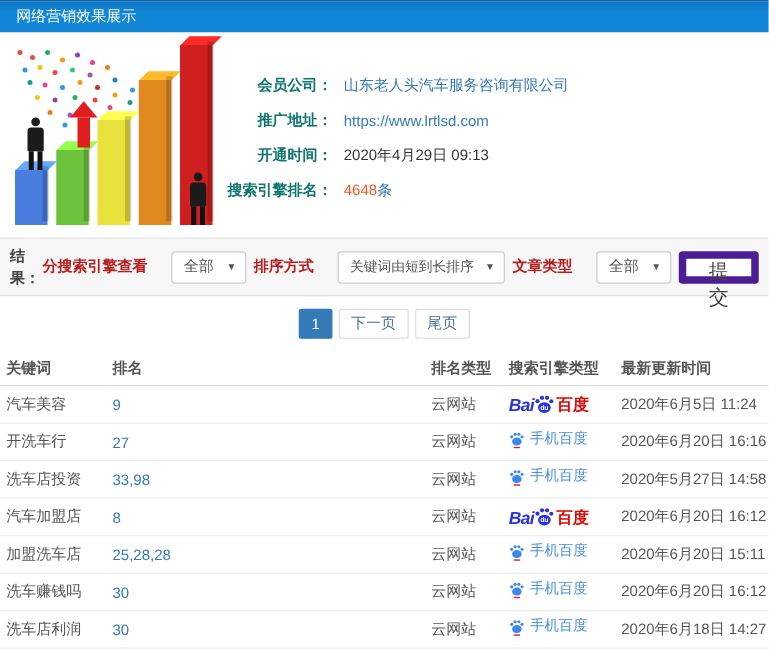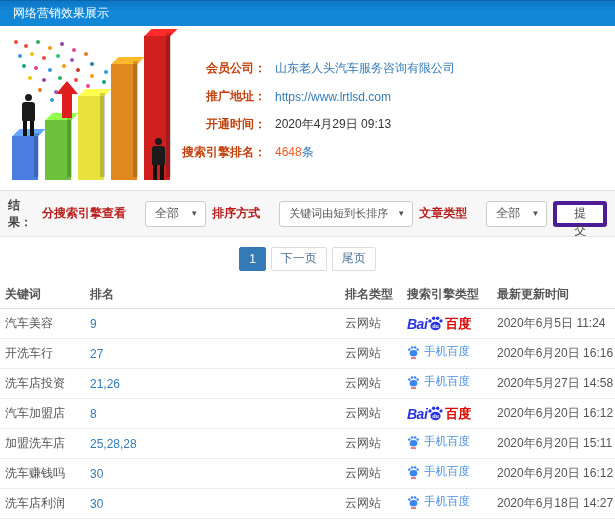--- a/index.html
+++ b/index.html
@@ -46,39 +46,39 @@
   .man { position:absolute; }
   .man .head { width:7px; height:7px; border-radius:50%; background:#1b1b1b; margin:0 auto 1px; }
   .man .body { width:13px; height:19px; background:#1b1b1b; border-radius:3px 3px 1px 1px; }
   .man .legs { display:flex; gap:3px; justify-content:center; }
   .man .legs div { width:4px; height:15px; background:#111; }
   .man-left  { left:22px; bottom:54px; }
   .man-right { left:152px; bottom:10px; }
 
   .info-block { position:absolute; left:168px; top:34px; }
   .info-row { display:flex; align-items:center; height:17px; margin-bottom:11px; }
-  .info-label { width:98px; text-align:right; font-weight:bold; color:#c2410c; flex:0 0 98px; }
+  .info-label { width:98px; text-align:right; font-weight:bold; color:#0f766e; flex:0 0 98px; }
   .info-value { margin-left:9px; color:#333; }
   a.info-link { color:#337ab7; text-decoration:none; cursor:pointer; }
   .rank-count { color:#f15a24; }
   .rank-unit  { color:#337ab7; }
 
   
   .results-bar { flex:0 0 46px; background:#f7f7f7; border-bottom:1px solid #e3e3e3;
     display:flex; align-items:center; padding:0 8px; }
   .results-label { font-weight:bold; color:#444; }
   .filter-controls { margin-left:auto; display:flex; align-items:center; gap:6px; }
   .filter-label { font-weight:bold; color:#b91c1c; white-space:nowrap; }
   .select { background:#fff; border:1px solid #ccc; border-radius:3px; height:26px;
     display:inline-flex; align-items:center; padding:0 7px 0 9px; color:#555; cursor:pointer; white-space:nowrap;margin-left:13px; }
   .select .caret { margin-left:9px; font-size:8px; color:#555; }
   .select.narrow  { width:66px; justify-content:space-between; }
   .select.sortsel { font-size:11px; }
-  .btn-submit { background:#fff; border:4px solid #4c1d95; border-radius:3px; height:26px;
-    padding:0 12px; color:#444; cursor:pointer; font-size:12px; }
+  .btn-submit { background:#fff; border:6px solid #4c1d95; border-radius:3px; height:26px;
+    padding:0 12px; color:#444; cursor:pointer; font-size:16px; }
 
   
   .pager-zone { flex:0 0 43px; display:flex; align-items:center; justify-content:center; gap:5px; }
   .page-btn { min-width:24px; height:24px; display:inline-flex; align-items:center; justify-content:center;
     padding:0 9px; border:1px solid #ddd; border-radius:2px; background:#fff; color:#4a6f96;
     font-size:12px; cursor:pointer; }
   .page-btn.active { background:#337ab7; border-color:#337ab7; color:#fff; cursor:default; }
 
   
   table { width:615px; border-collapse:collapse; table-layout:fixed; }
@@ -236,21 +236,21 @@
           <rect x="6" y="19.6" width="8" height="1.8" fill="#e02020"></rect>
         </svg>
         <span class="mb-label">手机百度</span>
       </span>
     </td>
     <td>2020年6月20日 16:16</td>
   </tr>
 
   <tr>
     <td class="kw">洗车店投资</td>
-    <td><a class="rank-link">21,26</a></td>
+    <td><a class="rank-link">33,98</a></td>
     <td>云网站</td>
     <td>
       
       <span class="mobile-baidu" style="display: inline-flex;">
         <svg class="paw-svg" viewBox="0 0 20 22" width="13" height="14">
           <circle cx="3.5" cy="7" r="2" fill="#3a87f0"></circle>
               <circle cx="7.8" cy="3.8" r="2" fill="#3a87f0"></circle>
           <circle cx="12.5" cy="3.8" r="2" fill="#3a87f0"></circle>
               <circle cx="16.5" cy="7" r="1.9" fill="#3a87f0"></circle>
           <ellipse cx="10" cy="13" rx="6" ry="5" fill="#3a87f0"></ellipse>

